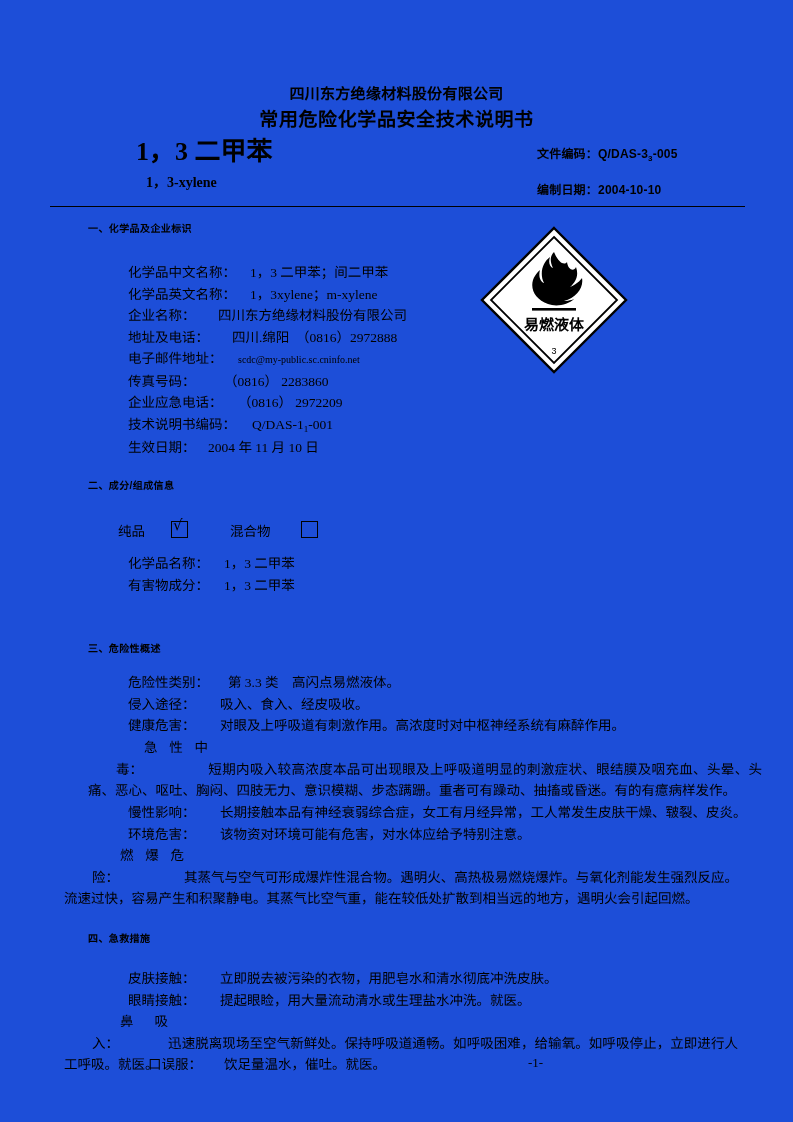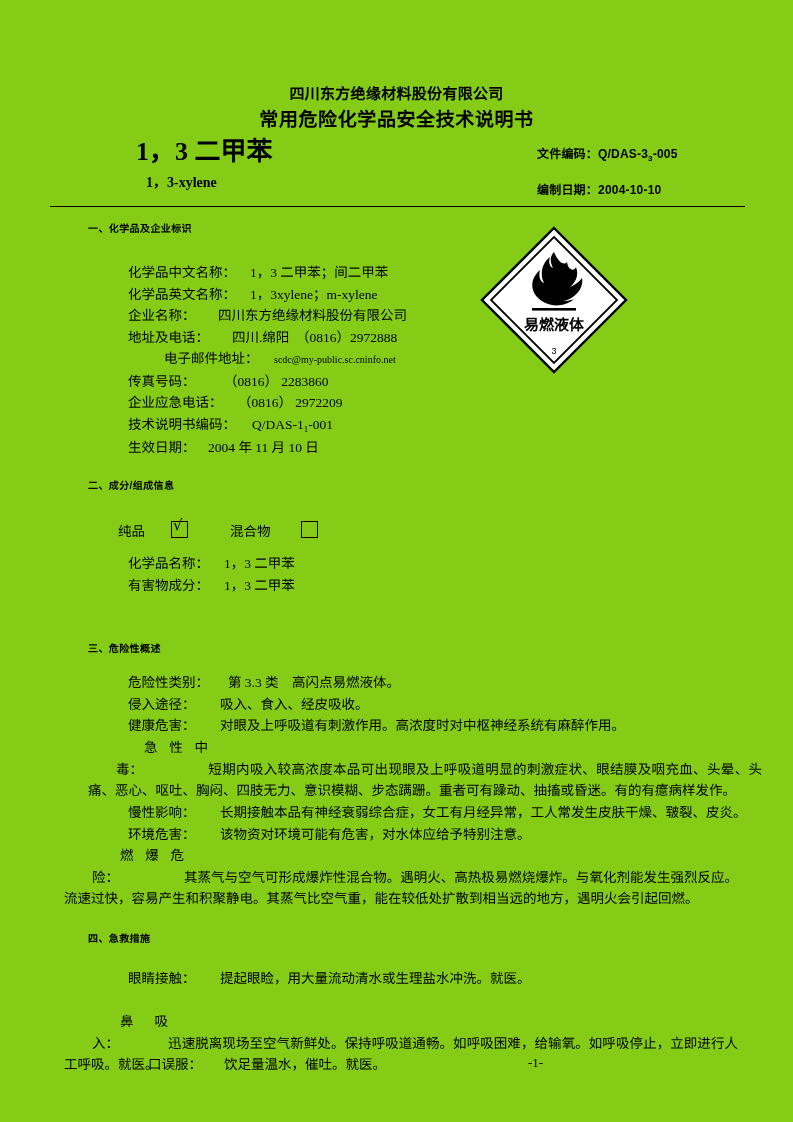--- a/index.html
+++ b/index.html
@@ -5,21 +5,21 @@
 <style>
   html, body {
     margin: 0;
     padding: 0;
     background: #ffffff;
   }
   .page {
     position: relative;
     width: 793px;
     height: 1122px;
-    background: #84cc16;
+    background: #1d4ed8;
     margin: 0 auto;
     overflow: hidden;
     font-family: "Liberation Serif", "DejaVu Serif", serif;
     color: #000000;
   }
 
   
   .doc-header {
     position: absolute;
     left: 0;
@@ -253,21 +253,21 @@
     <div class="ln">
       <span class="lbl" style="width:122px;">化学品英文名称：</span><span>1，3xylene；m-xylene</span>
     </div>
     <div class="ln">
       <span class="lbl" style="width:90px;">企业名称：</span><span>四川东方绝缘材料股份有限公司</span>
     </div>
     <div class="ln">
       <span class="lbl" style="width:104px;">地址及电话：</span><span>四川.绵阳　（0816）2972888</span>
     </div>
     <div class="ln">
-      <span class="lbl" style="width:110px;margin-left:36px;">电子邮件地址：</span><span style="font-size:10px;">scdc@my-public.sc.cninfo.net</span>
+      <span class="lbl" style="width:110px;">电子邮件地址：</span><span style="font-size:10px;">scdc@my-public.sc.cninfo.net</span>
     </div>
     <div class="ln">
       <span class="lbl" style="width:96px;">传真号码：</span><span>（0816） 2283860</span>
     </div>
     <div class="ln">
       <span class="lbl" style="width:110px;">企业应急电话：</span><span>（0816） 2972209</span>
     </div>
     <div class="ln">
       <span class="lbl" style="width:124px;">技术说明书编码：</span><span>Q/DAS-1</span><sub>1</sub><span>-001</span>
     </div>
@@ -319,20 +319,23 @@
   </div>
 
   <div class="body-block ln-wrap indent-first" style="left:64px; top:845px; width:674px;">
     <span class="lbl" style="width:92px;">燃爆危险：</span><span>其蒸气与空气可形成爆炸性混合物。遇明火、高热极易燃烧爆炸。与氧化剂能发生强烈反应。流速过快，容易产生和积聚静电。其蒸气比空气重，能在较低处扩散到相当远的地方，遇明火会引起回燃。</span>
   </div>
 
   <div class="sec-head" style="top:930px;">四、急救措施</div>
 
   <div class="body-block" style="left:128px; top:968px; width:620px;">
     <div class="ln">
+      <span class="lbl" style="width:92px;">皮肤接触：</span><span>立即脱去被污染的衣物，用肥皂水和清水彻底冲洗皮肤。</span>
+    </div>
+    <div class="ln">
       <span class="lbl" style="width:92px;">眼睛接触：</span><span>提起眼睑，用大量流动清水或生理盐水冲洗。就医。</span>
     </div>
   </div>
 
   <div class="body-block ln-wrap indent-first" style="left:64px; top:1011px; width:674px;">
     <span class="lbl" style="width:76px;">鼻吸入：</span><span>迅速脱离现场至空气新鲜处。保持呼吸道通畅。如呼吸困难，给输氧。如呼吸停止，立即进行人工呼吸。就医。</span>
   </div>
 
   <div class="body-block" style="left:128px; top:1054px; width:620px;">
     <div class="ln">

